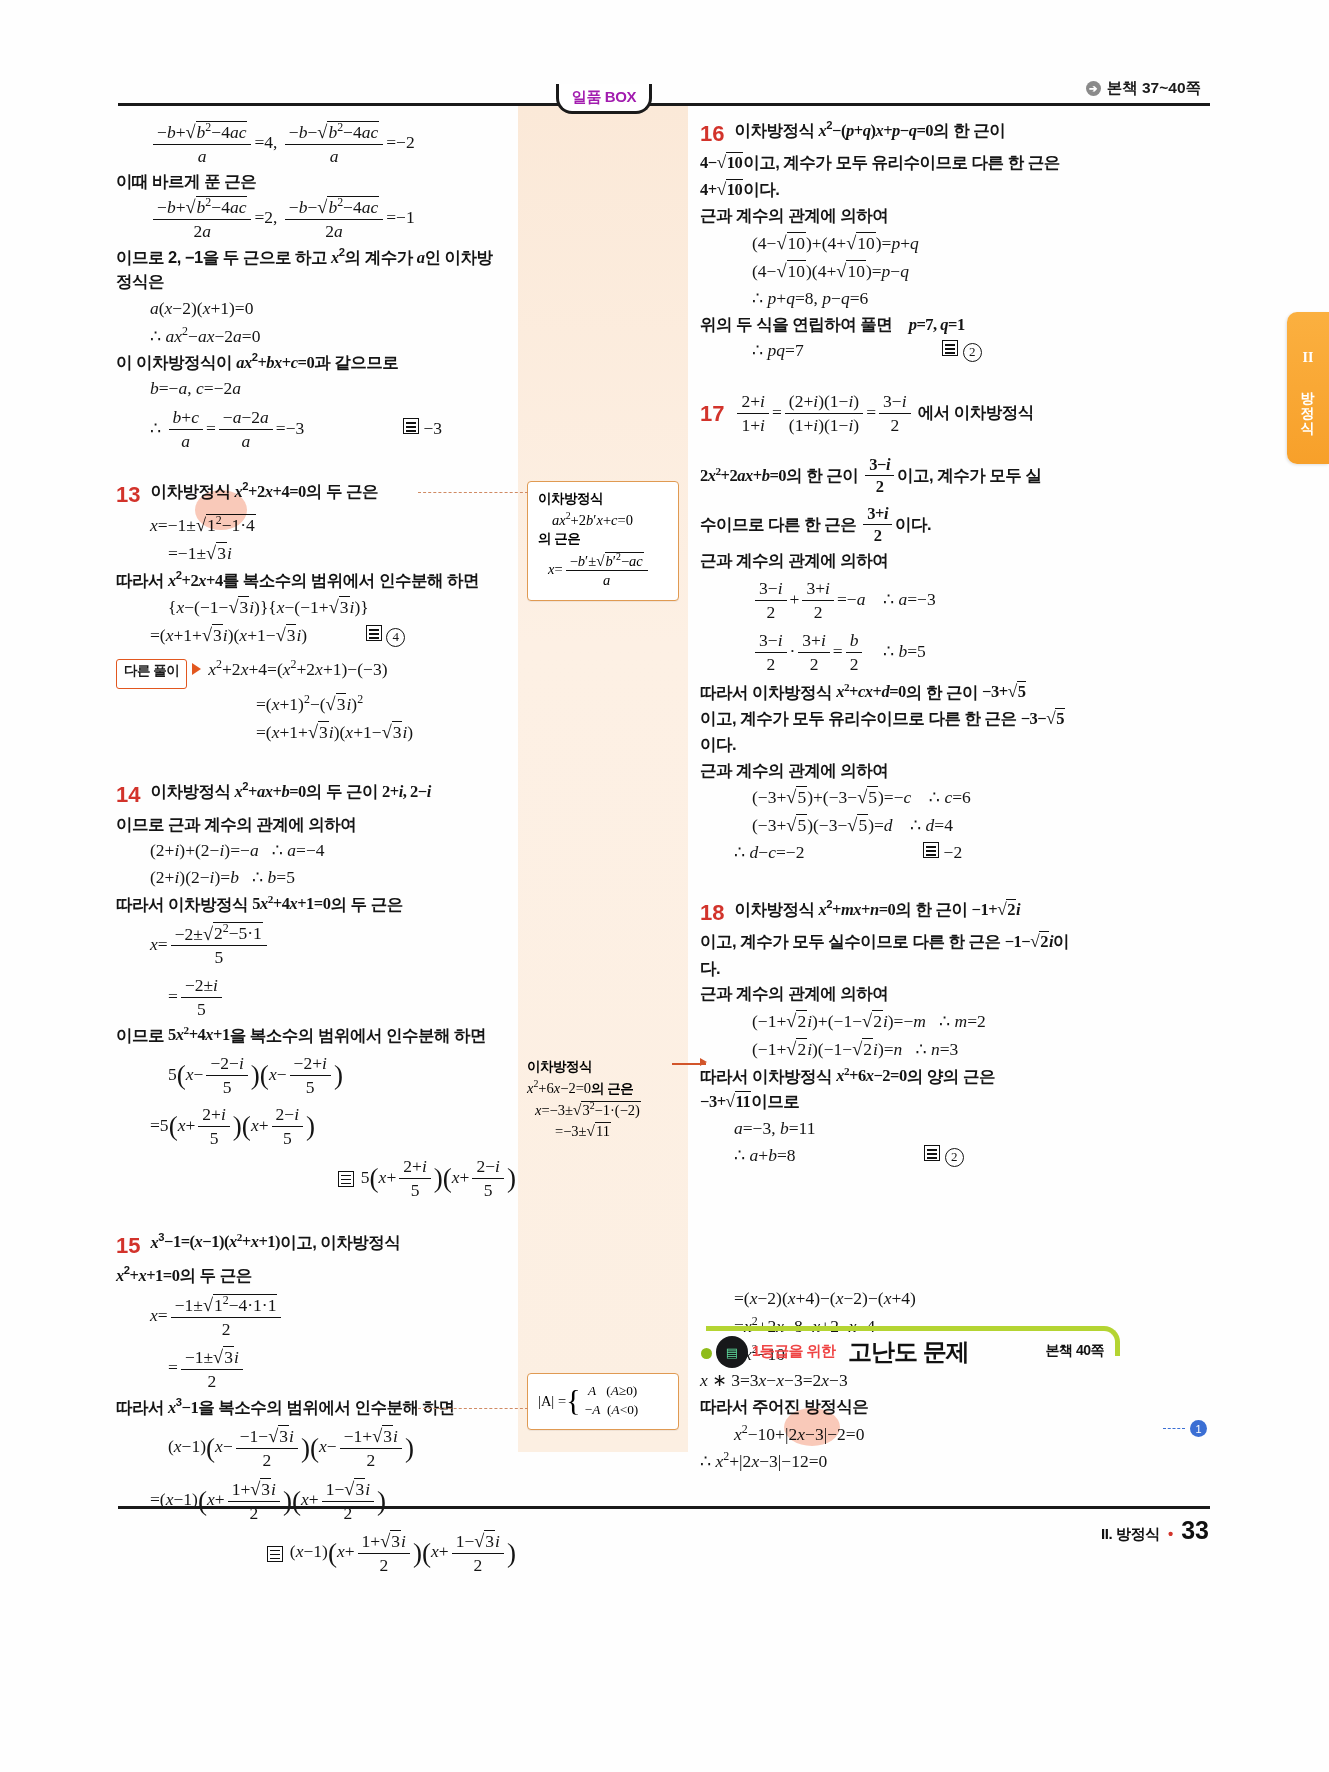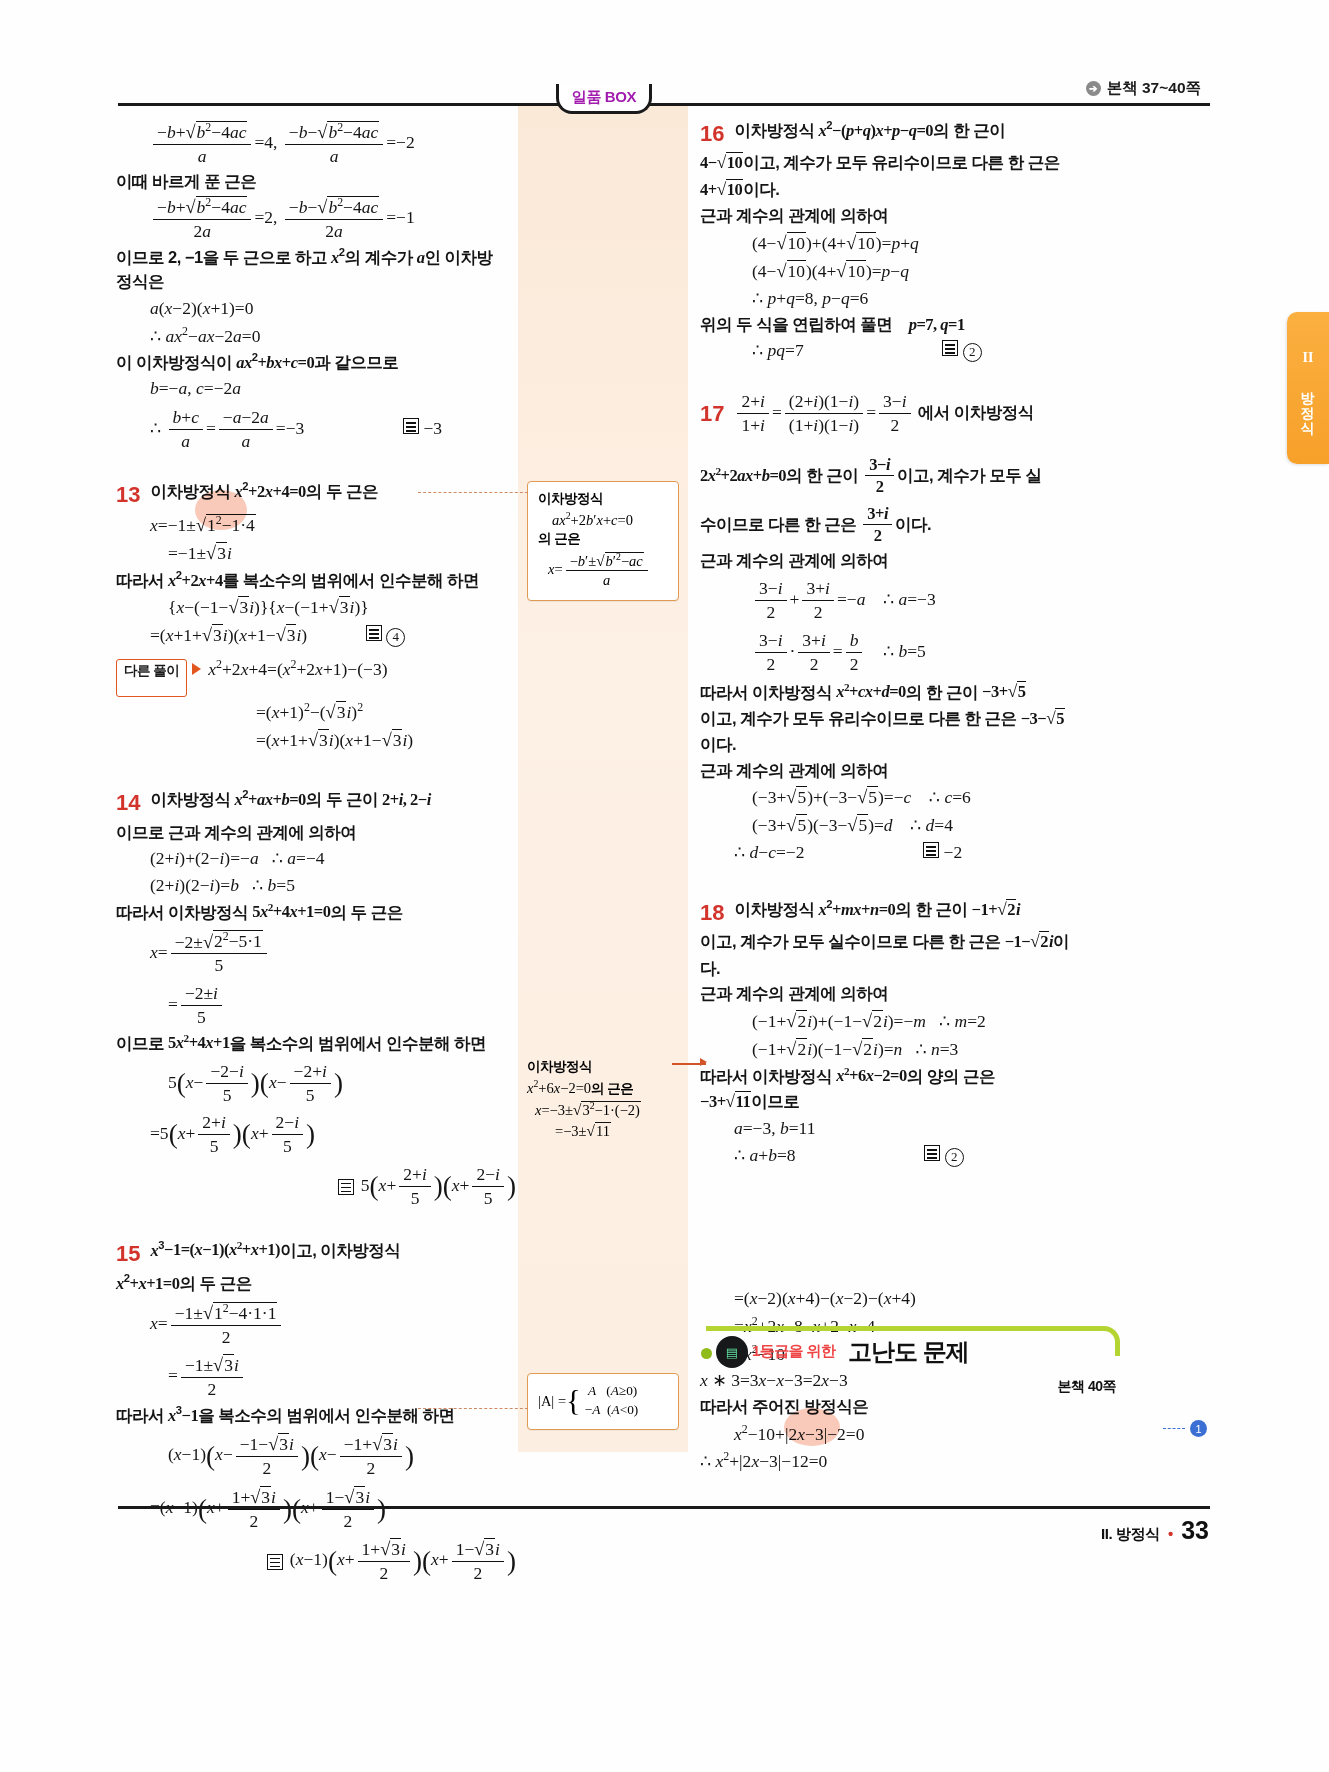--- a/index.html
+++ b/index.html
@@ -119,21 +119,21 @@
   .circnum {
     display:inline-flex; width:19px; height:19px; border:1.7px solid #111;
     border-radius:50%; align-items:center; justify-content:center;
     font-size:13px; font-family:"Liberation Serif", serif;
   }
 
   
   .alt-tag {
     display:inline-flex; align-items:center;
     border:1.8px solid #e2571f; border-radius:3px;
-    padding:1px 7px 16px; margin-right:8px;
+    padding:1px 7px 8px; margin-right:8px;
     font-family:"Liberation Sans", sans-serif;
     font-weight:bold; font-size:13.5px; color:#1a1a1a;
     letter-spacing:-0.5px; background:#fff;
   }
   .alt-arrow {
     display:inline-block; width:0; height:0;
     border-left:9px solid #e2571f;
     border-top:6px solid transparent; border-bottom:6px solid transparent;
     margin-left:-3px; margin-right:7px;
   }
@@ -191,23 +191,23 @@
     position:absolute; left:52px; top:20px;
     font-family:"Liberation Sans", sans-serif; font-weight:bold;
     font-size:15px; color:#ef4444; letter-spacing:-0.6px;
   }
   .banner .b-t2 {
     position:absolute; left:148px; top:14px;
     font-family:"Liberation Sans", sans-serif; font-weight:bold;
     font-size:24px; color:#111; letter-spacing:-1px;
   }
   .banner .b-ref {
-    position:absolute; right:4px; top:20px;
+    position:absolute; right:16px; top:20px;
     font-family:"Liberation Sans", sans-serif; font-weight:bold;
-    font-size:14px; color:#111; letter-spacing:-0.5px;margin-top:36px;
+    font-size:14px; color:#111; letter-spacing:-0.5px;
   }
 
   .blue-marker {
     position:absolute; right:2px; top:4px;
     display:flex; align-items:center; gap:5px;
   }
   .blue-marker .bdash { width:22px; border-top:1.6px dashed #3b6fd4; }
   .blue-marker .bnum {
     width:17px; height:17px; border-radius:50%;
     background:#3b6fd4; color:#fff; font-size:11px;

